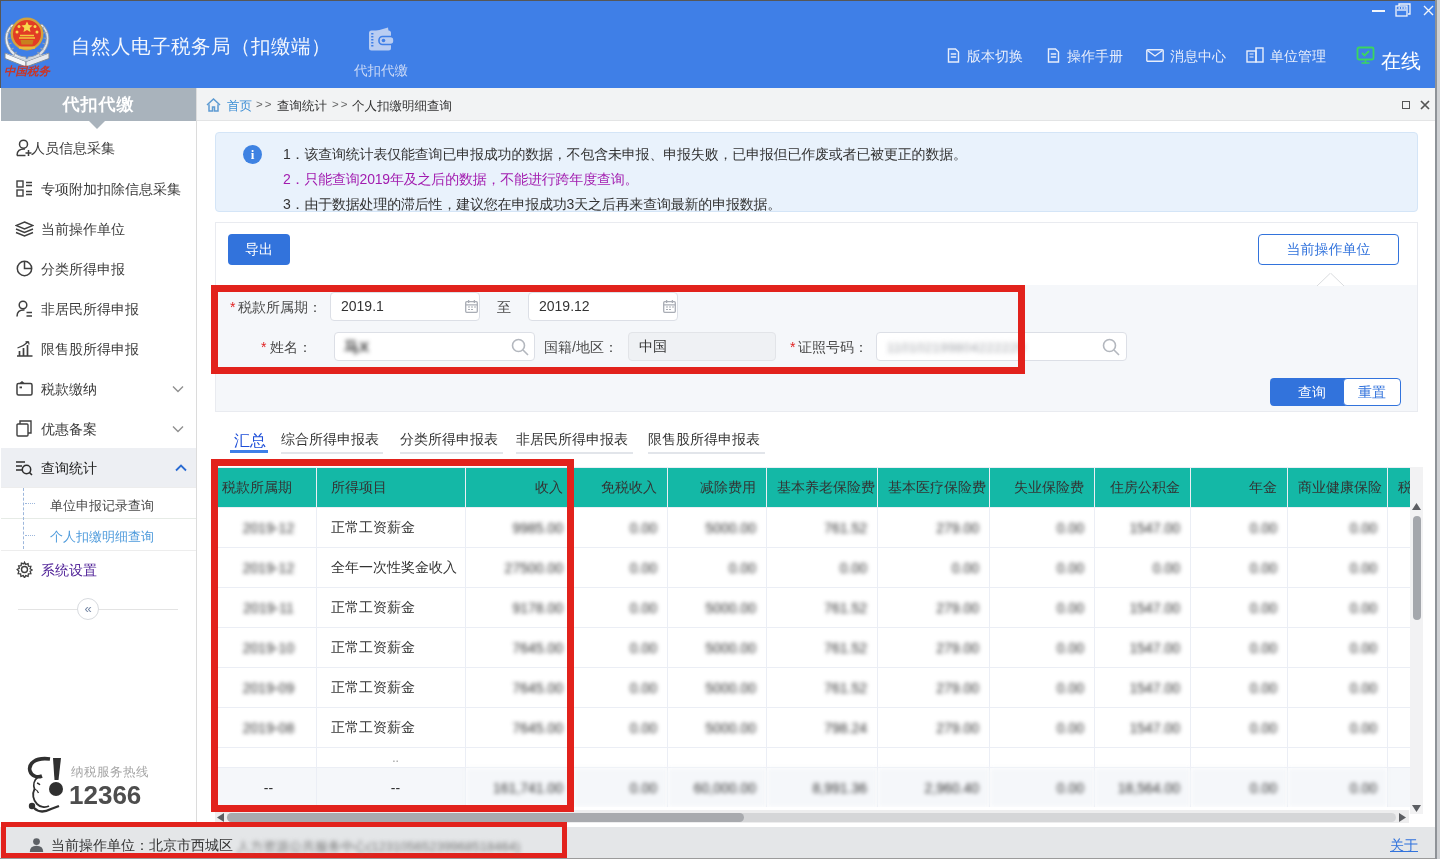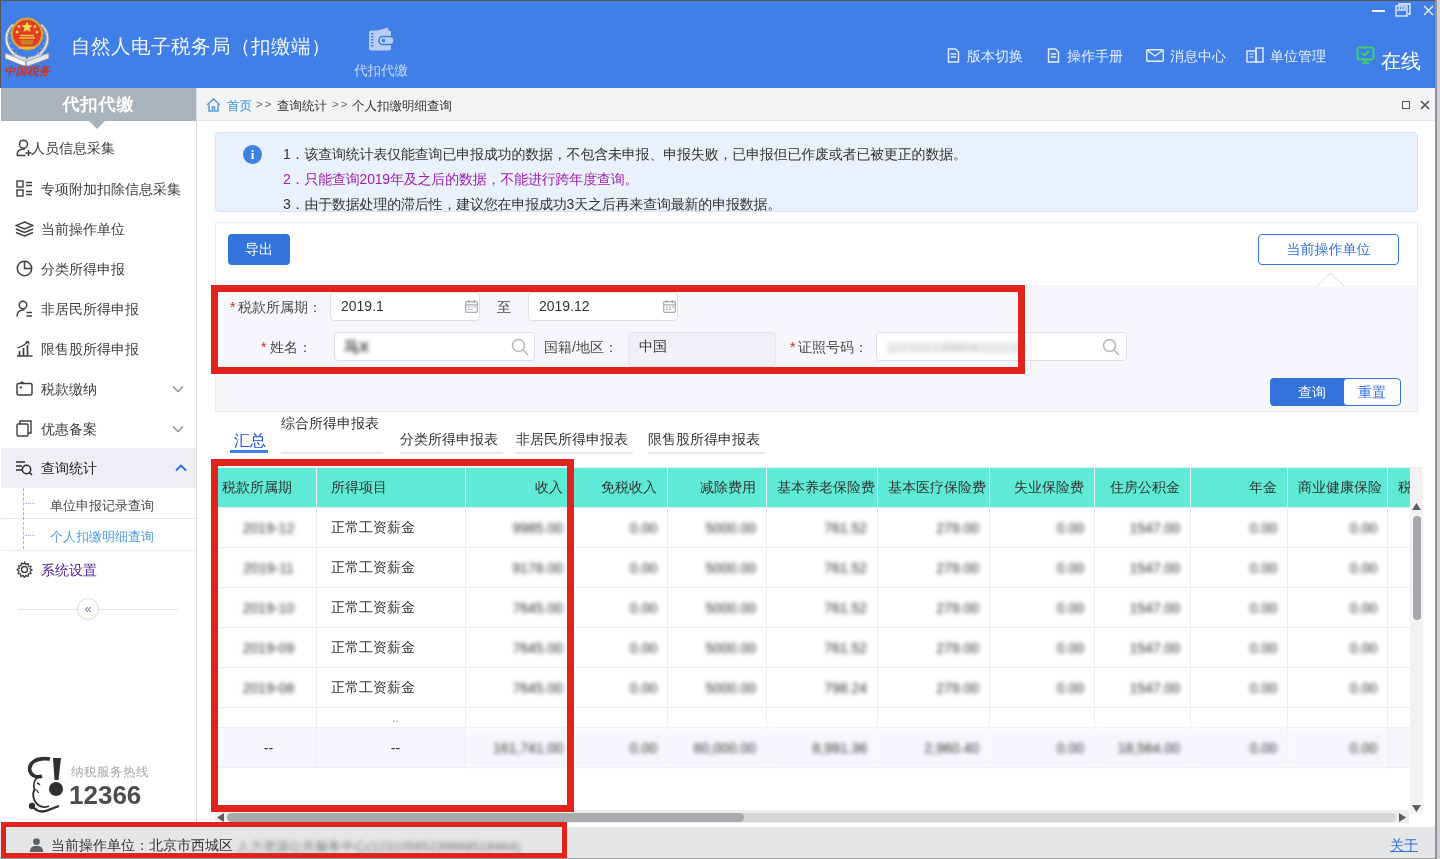--- a/index.html
+++ b/index.html
@@ -254,53 +254,53 @@
 
   <div class="abs" style="left:261px;top:339px;font-size:14px;color:#e02020">*</div>
   <div class="abs" style="left:270px;top:339px;font-size:14px;color:#4a4a4a">姓名：</div>
   <div class="abs" style="left:334px;top:332px;width:201px;height:29px;background:#fff;border:1px solid #dcdfe6;border-radius:4px"></div>
   <div class="abs blur" style="left:344px;top:338px;font-size:15px;color:#3d3d3d;font-weight:bold">马X</div>
   <svg class="abs" style="left:511px;top:338px" width="18" height="18" viewBox="0 0 18 18">
       <circle cx="7.5" cy="7.5" r="6" fill="none" stroke="#b3b7be" stroke-width="1.6"></circle>
       <path d="M12 12 L17 17" stroke="#b3b7be" stroke-width="1.6"></path>
     </svg>
   <div class="abs" style="left:544px;top:339px;font-size:14px;color:#4a4a4a">国籍/地区：</div>
-  <div class="abs" style="left:628px;top:332px;width:148px;height:35px;background:#eff1f4;border:1px solid #e2e4e8;border-radius:4px;font-size:14px;color:#333;line-height:27px;padding-left:10px">中国</div>
+  <div class="abs" style="left:628px;top:332px;width:148px;height:29px;background:#eff1f4;border:1px solid #e2e4e8;border-radius:4px;font-size:14px;color:#333;line-height:27px;padding-left:10px">中国</div>
   <div class="abs" style="left:790px;top:339px;font-size:14px;color:#e02020">*</div>
   <div class="abs" style="left:798px;top:339px;font-size:14px;color:#4a4a4a">证照号码：</div>
   <div class="abs" style="left:876px;top:332px;width:251px;height:29px;background:#fff;border:1px solid #dcdfe6;border-radius:4px"></div>
   <div class="abs blur2" style="left:887px;top:340px;font-size:13px;letter-spacing:.5px">110102199804222229</div>
   <svg class="abs" style="left:1102px;top:338px" width="18" height="18" viewBox="0 0 18 18">
       <circle cx="7.5" cy="7.5" r="6" fill="none" stroke="#b3b7be" stroke-width="1.6"></circle>
       <path d="M12 12 L17 17" stroke="#b3b7be" stroke-width="1.6"></path>
     </svg>
 
   <div class="abs" style="left:1270px;top:378px;width:84px;height:28px;background:#3273dc;border-radius:4px;color:#fff;font-size:14px;text-align:center;line-height:28px">查询</div>
   <div class="abs" style="left:1343px;top:378px;width:58px;height:28px;background:#fff;border:1px solid #3273dc;border-radius:4px;color:#3273dc;font-size:14px;text-align:center;line-height:26px">重置</div>
 </div>
 <div id="tabs">
   <div class="abs" style="left:234px;top:431px;font-size:16px;color:#1d4ed8">汇总</div>
   <div class="abs" style="left:230px;top:450px;width:38px;height:3px;background:#3e7fe8"></div>
-  <div class="abs" style="left:281px;top:415px;font-size:14px;color:#333">综合所得申报表</div>
+  <div class="abs" style="left:281px;top:431px;font-size:14px;color:#333">综合所得申报表</div>
   <div class="abs" style="left:281px;top:452px;width:102px;height:2px;background:#e2e5ea"></div>
   <div class="abs" style="left:400px;top:431px;font-size:14px;color:#333">分类所得申报表</div>
   <div class="abs" style="left:400px;top:452px;width:103px;height:2px;background:#e2e5ea"></div>
   <div class="abs" style="left:516px;top:431px;font-size:14px;color:#333">非居民所得申报表</div>
   <div class="abs" style="left:516px;top:452px;width:117px;height:2px;background:#e2e5ea"></div>
   <div class="abs" style="left:648px;top:431px;font-size:14px;color:#333">限售股所得申报表</div>
   <div class="abs" style="left:648px;top:452px;width:117px;height:2px;background:#e2e5ea"></div>
 </div>
 <div id="datatable" class="abs" style="left:211px;top:467px;width:1199px;height:340px;overflow:hidden">
 <style>
 #dtbl{border-collapse:collapse;table-layout:fixed;width:1219px;font-size:14px}
 #dtbl td,#dtbl th{border:1px solid #ebeef5;padding:0 10px;height:40px;font-weight:normal;color:#333;white-space:nowrap;overflow:hidden}
 #dtbl .r{text-align:right}
 #dtbl .c{text-align:center}
 #dtbl tbody td.c{text-indent:9px}
-#dtbl thead th{background:#5eead4;text-align:left}
+#dtbl thead th{background:#14b8a6;text-align:left}
 #dtbl thead th.r{text-align:right}
 #dtbl .sum td{background:#f5f7fa}
 #dtbl .part td{height:20px;border-bottom:none;color:#999;font-size:12px}
 </style>
 <table id="dtbl">
 <colgroup>
         <col style="width:105px">
         <col style="width:149px">
         <col style="width:108px">
         <col style="width:94px">
@@ -338,20 +338,34 @@
           <td class="r blur">5000.00</td>
           <td class="r blur">761.52</td>
           <td class="r blur">279.00</td>
           <td class="r blur">0.00</td>
           <td class="r blur">1547.00</td>
           <td class="r blur">0.00</td>
           <td class="r blur">0.00</td>
           <td></td>
         </tr>
 <tr>
+          <td class="c blur">2019-12</td>
+          <td style="padding-left:14px">全年一次性奖金收入</td>
+          <td class="r blur">27500.00</td>
+          <td class="r blur">0.00</td>
+          <td class="r blur">0.00</td>
+          <td class="r blur">0.00</td>
+          <td class="r blur">0.00</td>
+          <td class="r blur">0.00</td>
+          <td class="r blur">0.00</td>
+          <td class="r blur">0.00</td>
+          <td class="r blur">0.00</td>
+          <td></td>
+        </tr>
+<tr>
           <td class="c blur">2019-11</td>
           <td style="padding-left:14px">正常工资薪金</td>
           <td class="r blur">9178.00</td>
           <td class="r blur">0.00</td>
           <td class="r blur">5000.00</td>
           <td class="r blur">761.52</td>
           <td class="r blur">279.00</td>
           <td class="r blur">0.00</td>
           <td class="r blur">1547.00</td>
           <td class="r blur">0.00</td>

